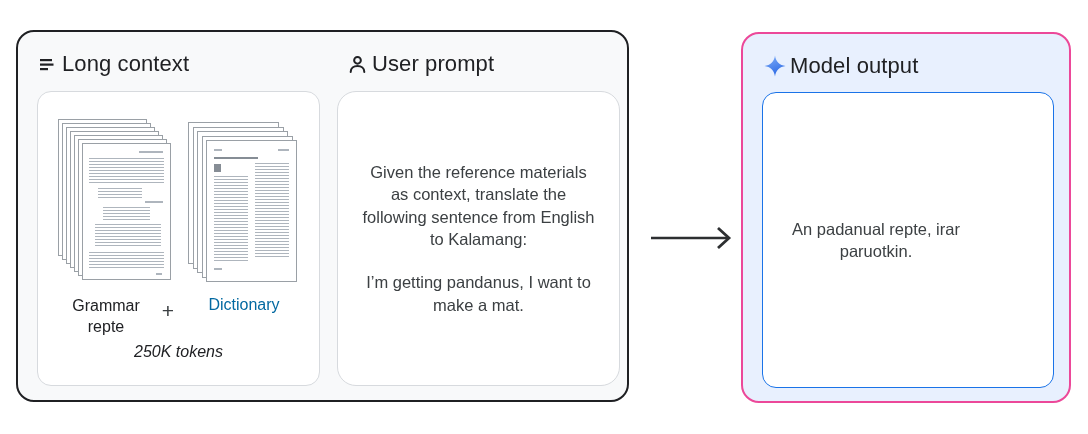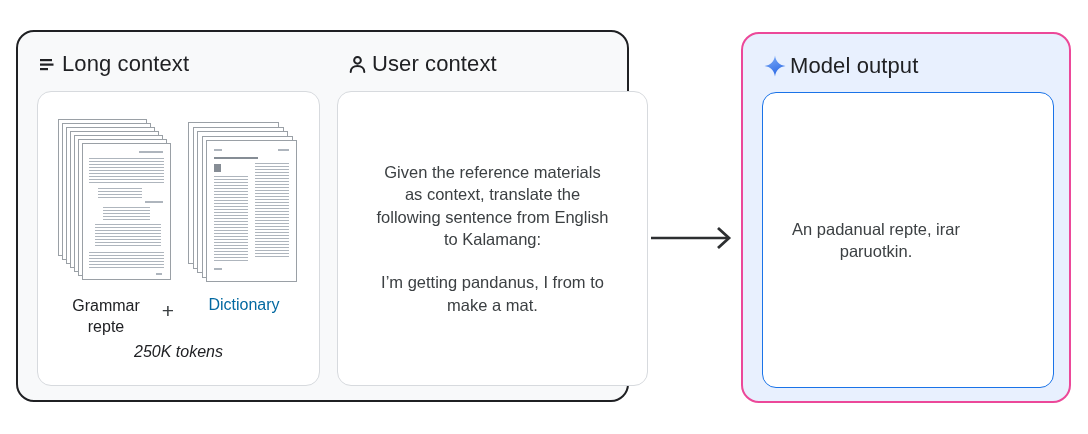--- a/index.html
+++ b/index.html
@@ -17,21 +17,21 @@
   .hdr { position:absolute; top:19px; display:flex; align-items:center; gap:3px;
          font-size:22px; font-weight:500; color:#202124; letter-spacing:0.1px; }
   .hdr svg { display:block; flex:0 0 auto; }
   .hdr-long   { left:20px; }
   .hdr-prompt { left:328px; }
   .hdr-output { left:20px; }
 
   .card { position:absolute; top:59px; height:295px; background:#ffffff;
           border:1.5px solid #d7dade; border-radius:14px; }
   .card-docs   { left:19px;  width:283px; }
-  .card-prompt { left:319px; width:311px; }
+  .card-prompt { left:319px; width:283px;border-radius:19px; }
   .card-output { left:19px;  width:292px; height:296px; top:58px;
                  border:1.5px solid #1a73e8;
                  display:flex; align-items:center; justify-content:flex-start; }
 
   
   .card-prompt { display:flex; align-items:center; justify-content:center; }
   .prompt-text { width:236px; text-align:center; font-size:16.5px; line-height:1.36;
                  color:#3c4043; }
   .prompt-text p + p { margin-top:21px; }
   .output-text { width:226px; text-align:center; font-size:16.5px; line-height:1.36;
@@ -105,21 +105,21 @@
       <span>Long context</span>
     </div>
 
     <div class="hdr hdr-prompt">
       <span>
         <svg width="23" height="23" viewBox="0 0 24 24" fill="none" stroke="#202124" stroke-width="2.1" stroke-linecap="round">
           <circle cx="12" cy="7.6" r="3.5"></circle>
           <path d="M4.9 19.7 C4.9 15.7 8 13.5 12 13.5 C16 13.5 19.1 15.7 19.1 19.7"></path>
         </svg>
       </span>
-      <span>User context</span>
+      <span>User prompt</span>
     </div>
 
     <div class="card card-docs">
 
       <div class="stack stack-grammar">
         <div class="page p0"></div>
         <div class="page p1"></div>
         <div class="page p2"></div>
         <div class="page p3"></div>
         <div class="page p4"></div>
@@ -158,21 +158,21 @@
 
       <div class="label-grammar">Grammar repte</div>
       <div class="label-plus">+</div>
       <div class="label-dict">Dictionary</div>
       <div class="tokens-note">250K tokens</div>
     </div>
 
     <div class="card card-prompt">
       <div class="prompt-text">
         <p>Given the reference materials as context, translate the following sentence from English to Kalamang:</p>
-        <p>I’m getting pandanus, I from to make a mat.</p>
+        <p>I’m getting pandanus, I want to make a mat.</p>
       </div>
     </div>
   </div>
 
   <div class="flow-arrow">
     <svg width="94" height="28" viewBox="0 0 94 28" fill="none">
       <line x1="3" y1="14" x2="80" y2="14" stroke="#2d2f31" stroke-width="2.4"></line>
       <path d="M70 4 L81 14 L70 24" stroke="#2d2f31" stroke-width="2.8" fill="none" stroke-linejoin="miter"></path>
     </svg>
   </div>

